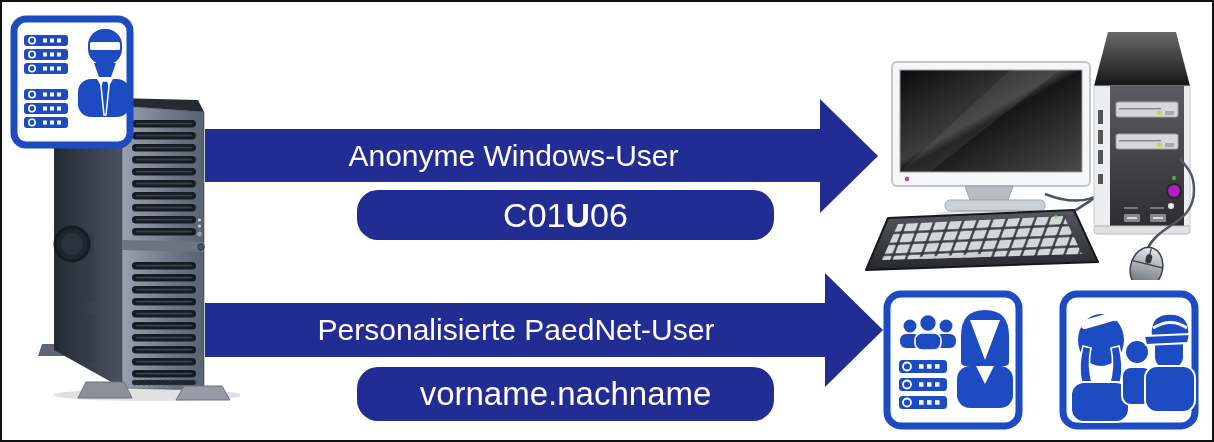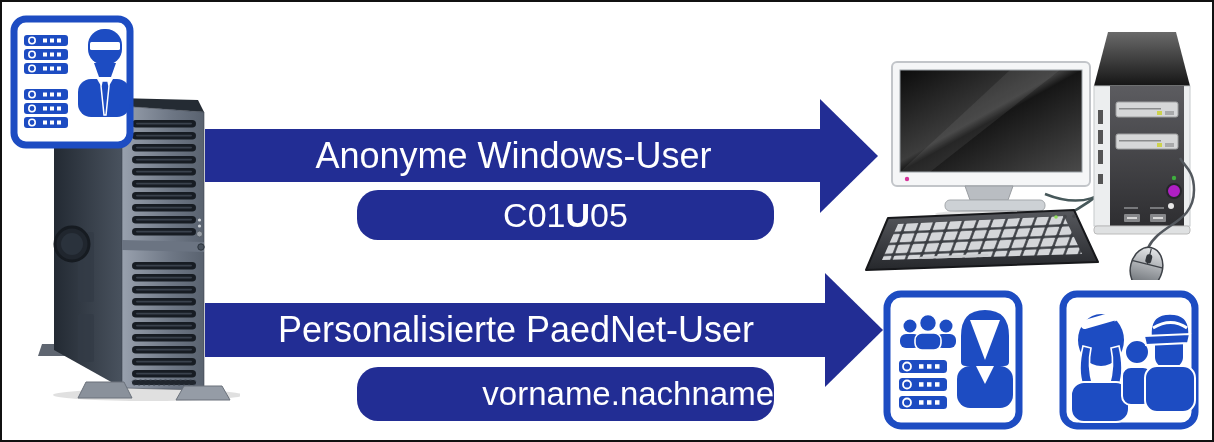--- a/index.html
+++ b/index.html
@@ -4,42 +4,42 @@
 <style>
   html,body{margin:0;padding:0;background:#fff;}
   .canvas{
     position:relative;width:1214px;height:442px;background:var(--page_bg,#fff);
     border:2px solid var(--border,#111);box-sizing:border-box;overflow:hidden;
     font-family:"Liberation Sans",sans-serif;
   }
   .abs{position:absolute;}
   .shaft{background:var(--navy,#222d94);}
   .arrow-head{width:0;height:0;border-top:57px solid transparent;border-bottom:57px solid transparent;border-left:58px solid var(--navy,#222d94);}
-  .flow-label{color:var(--text,#fff);font-size:36px;line-height:1;display:flex;align-items:center;justify-content:center;white-space:nowrap;}
+  .flow-label{color:var(--text,#fff);font-size:30px;line-height:1;display:flex;align-items:center;justify-content:center;white-space:nowrap;}
   .acct-box{background:var(--navy,#222d94);border-radius:21px;color:var(--text,#fff);display:flex;align-items:center;justify-content:center;white-space:nowrap;}
   .acct-box.first{font-size:34px;}
-  .acct-box.second{font-size:33px;justify-content:flex-end;}
+  .acct-box.second{font-size:33px;}
   .bold{font-weight:bold;}
   .ib-fill{fill:var(--icon_blue,#1d4cc2);}
   .ib-stroke{stroke:var(--icon_blue,#1d4cc2);}
   svg{display:block;}
 </style>
 </head>
 <body>
 
 <div class="canvas">
 
   <div class="abs shaft" style="left:203px;top:127px;width:617px;height:53px;"></div>
   <div class="abs arrow-head" style="left:818px;top:97px;"></div>
   <div class="abs flow-label" style="left:203px;top:127px;width:617px;height:53px;">Anonyme Windows-User</div>
 
   <div class="abs acct-box first" style="left:355px;top:188px;width:417px;height:50px;">
     <span>C01</span>
       <span class="bold">U</span>
-      <span>05</span>
+      <span>06</span>
   </div>
 
   <div class="abs shaft" style="left:203px;top:301px;width:622px;height:54px;"></div>
   <div class="abs arrow-head" style="left:823px;top:271px;"></div>
   <div class="abs flow-label" style="left:203px;top:301px;width:622px;height:54px;">Personalisierte PaedNet-User</div>
 
   <div class="abs acct-box second" style="left:355px;top:365px;width:417px;height:54px;">
     <span>vorname.nachname</span>
       <span class="bold"></span>
       <span></span>

